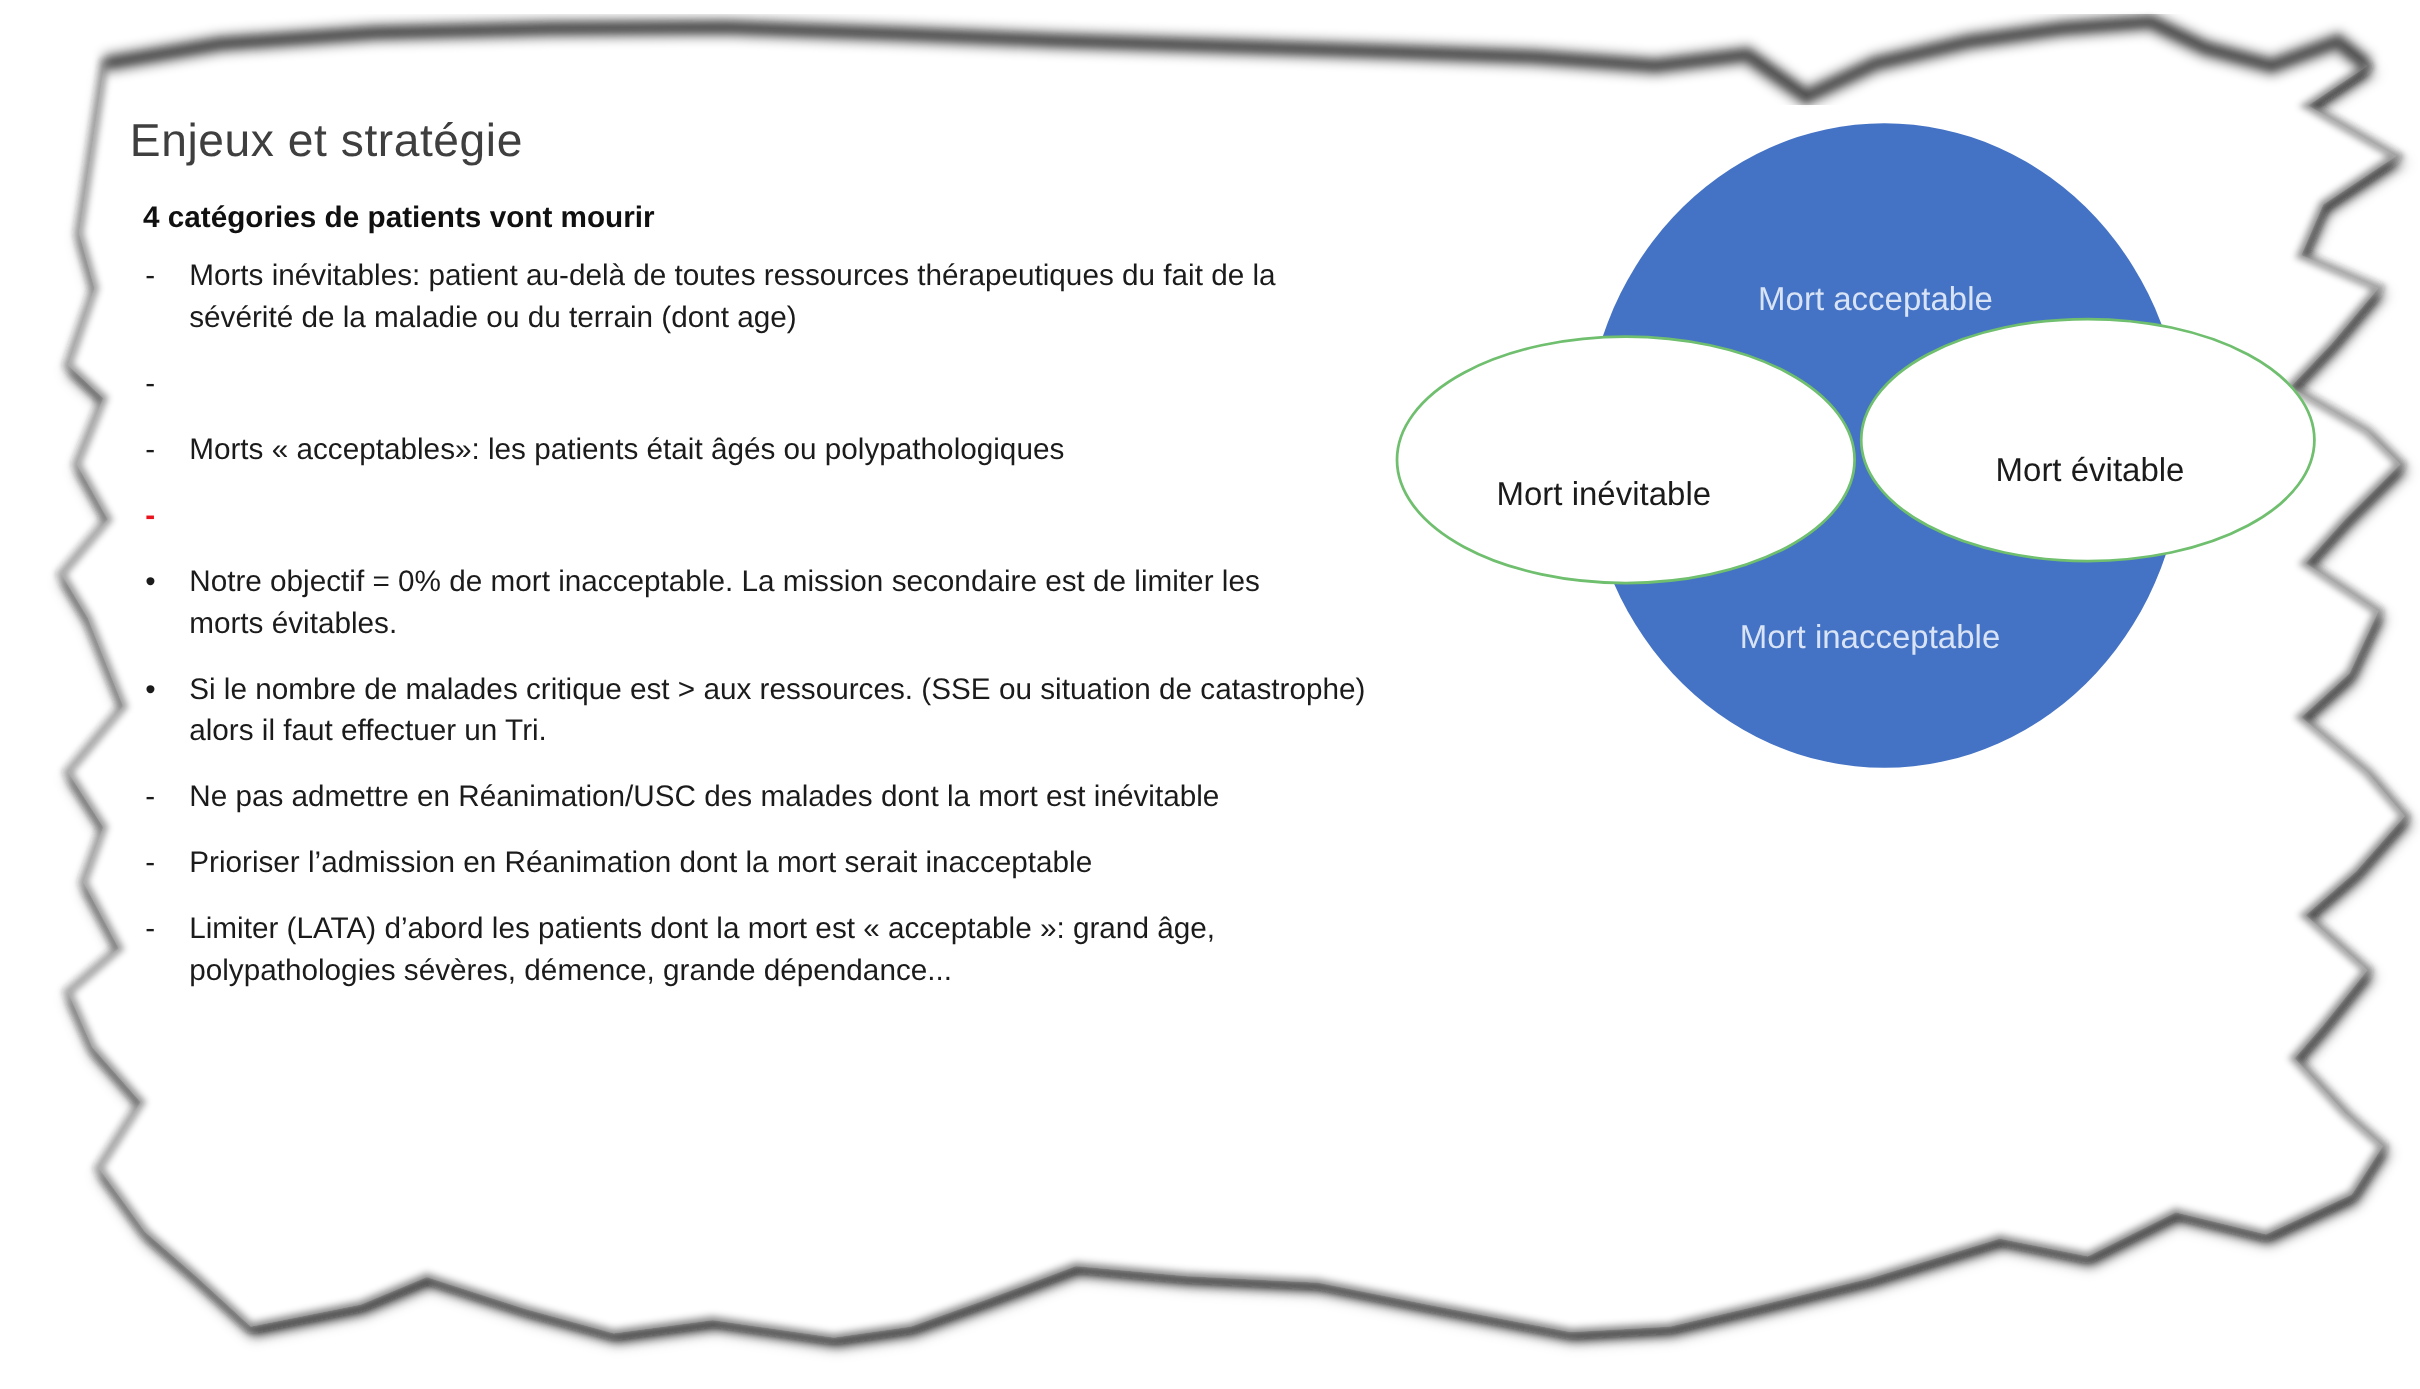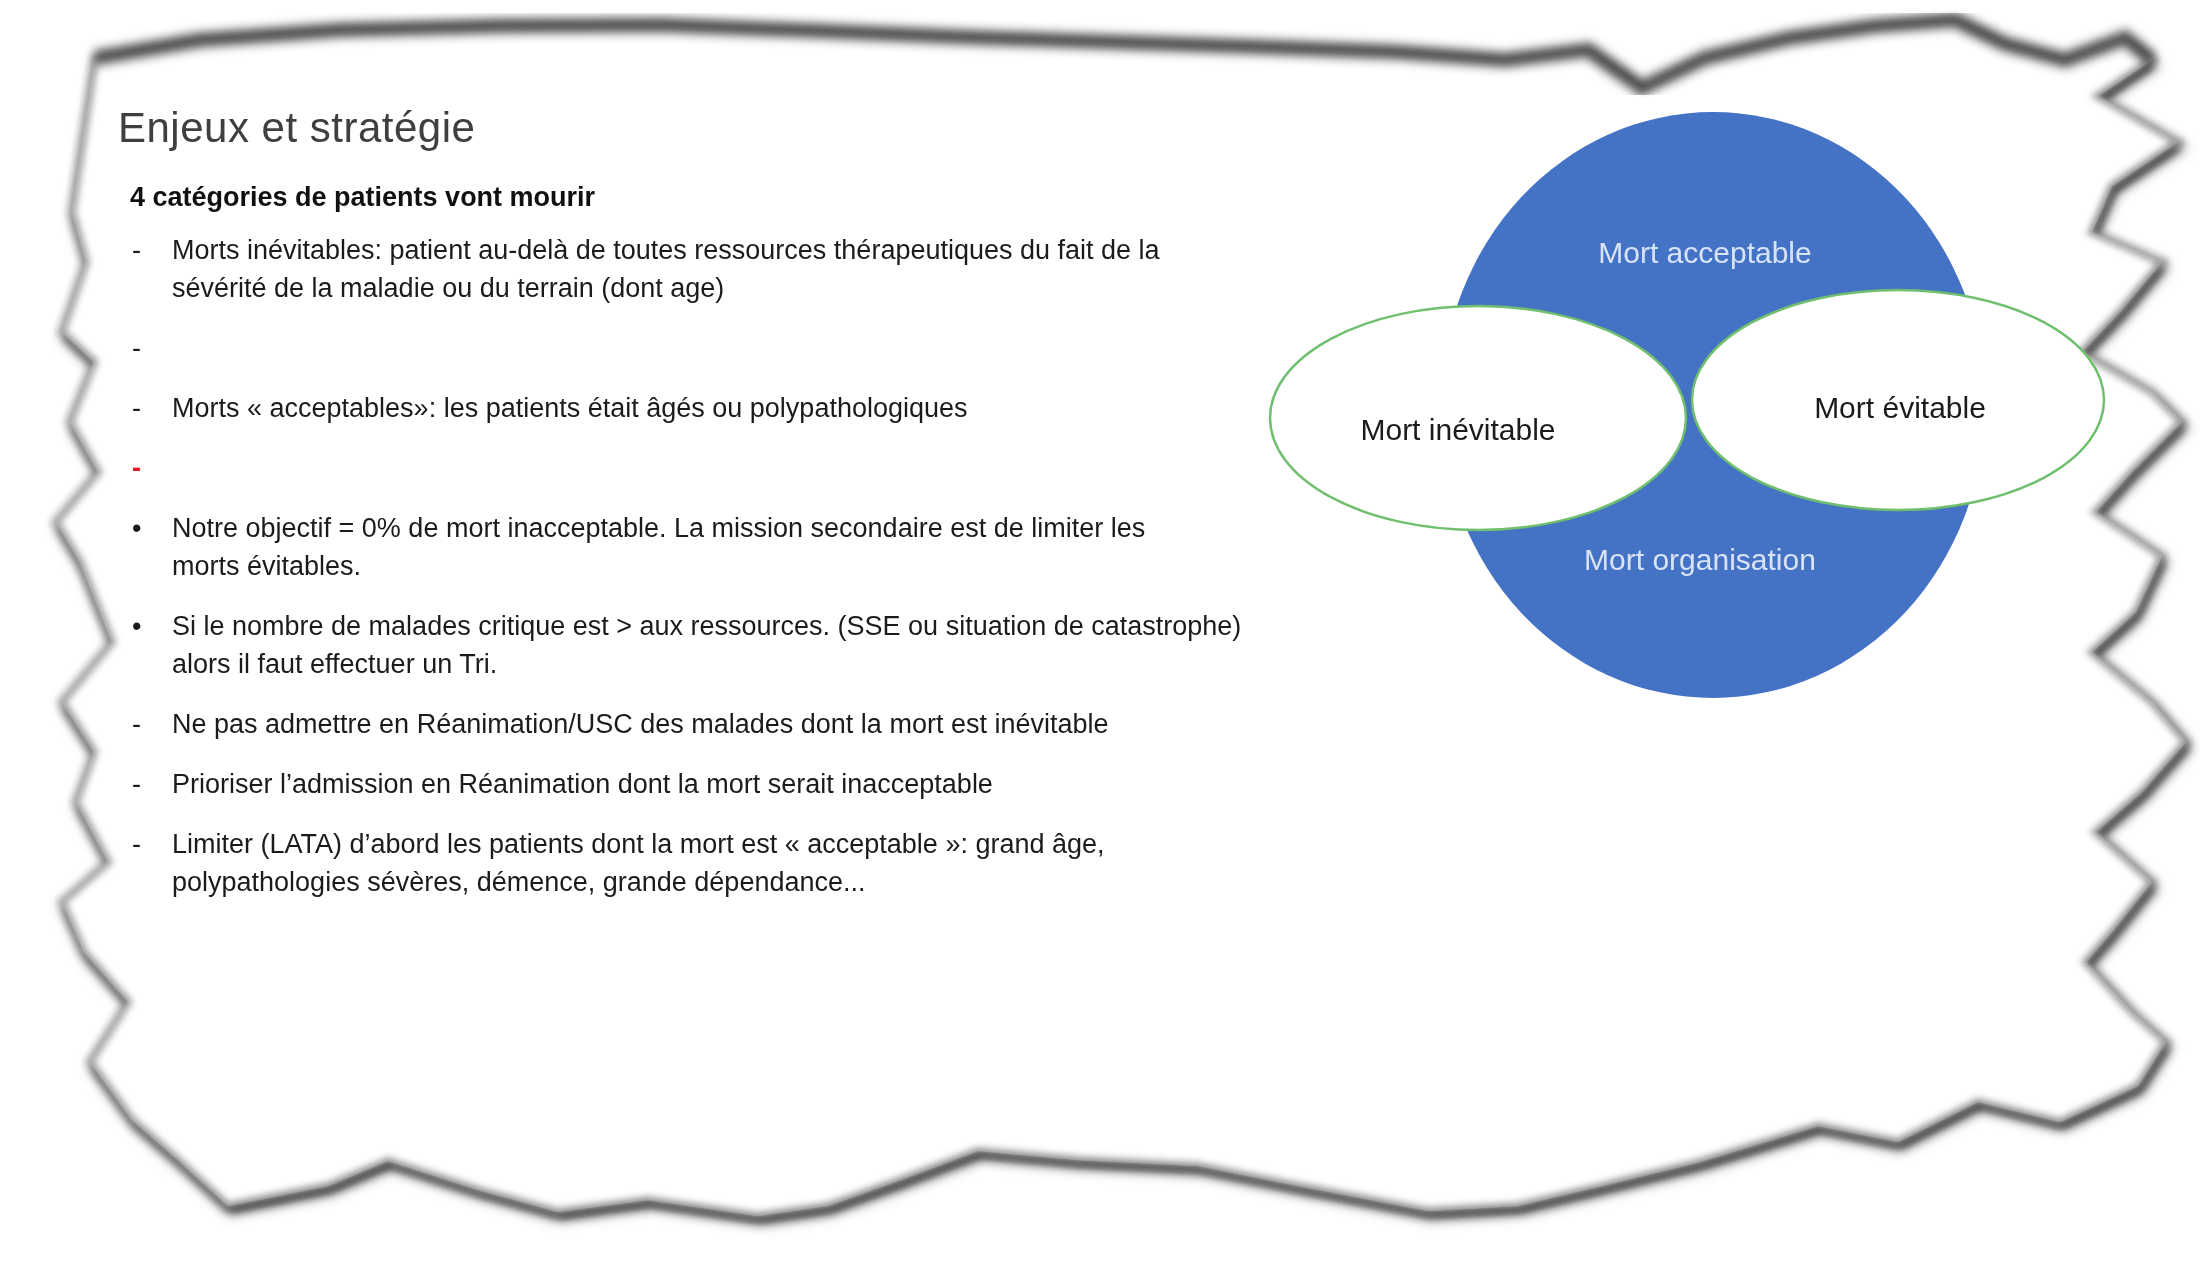--- a/index.html
+++ b/index.html
@@ -28,21 +28,21 @@
   .bullet .text {
     font-size:27px; line-height:38px; color:#1b1b1b; white-space:pre-line;
   }
   .bullet.b-red .marker, .bullet.b-red .text {
     color:var(--red,#e8131d); font-weight:700;
   }
 
   
   .dlabel {
     position:absolute; transform:translate(-50%,-50%);
-    font-size:30px; white-space:nowrap;
+    font-size:30px; white-space:nowrap;margin-top:20px;
   }
   .dlabel.on-blue { color:var(--blue-label,#d8e3f5); }
   .dlabel.on-white { color:#1b1b1b; }
 </style>
 </head>
 <body>
 
 <div class="canvas">
 
   <svg class="paper-svg" viewBox="0 0 2200 1263">
@@ -137,14 +137,14 @@
       <span class="marker">-</span>
       <span class="text">Limiter (LATA) d’abord les patients dont la mort est « acceptable »: grand âge,
 polypathologies sévères, démence, grande dépendance...</span>
     </div>
   </div>
   </div>
 
   <div class="dlabel on-blue" style="left:1705px; top:253px;">Mort acceptable</div>
   <div class="dlabel on-white" style="left:1458px; top:430px;">Mort inévitable</div>
   <div class="dlabel on-white" style="left:1900px; top:408px;">Mort évitable</div>
-  <div class="dlabel on-blue" style="left:1700px; top:560px;">Mort organisation</div>
+  <div class="dlabel on-blue" style="left:1700px; top:560px;">Mort inacceptable</div>
 </div>
 
 </body></html>

